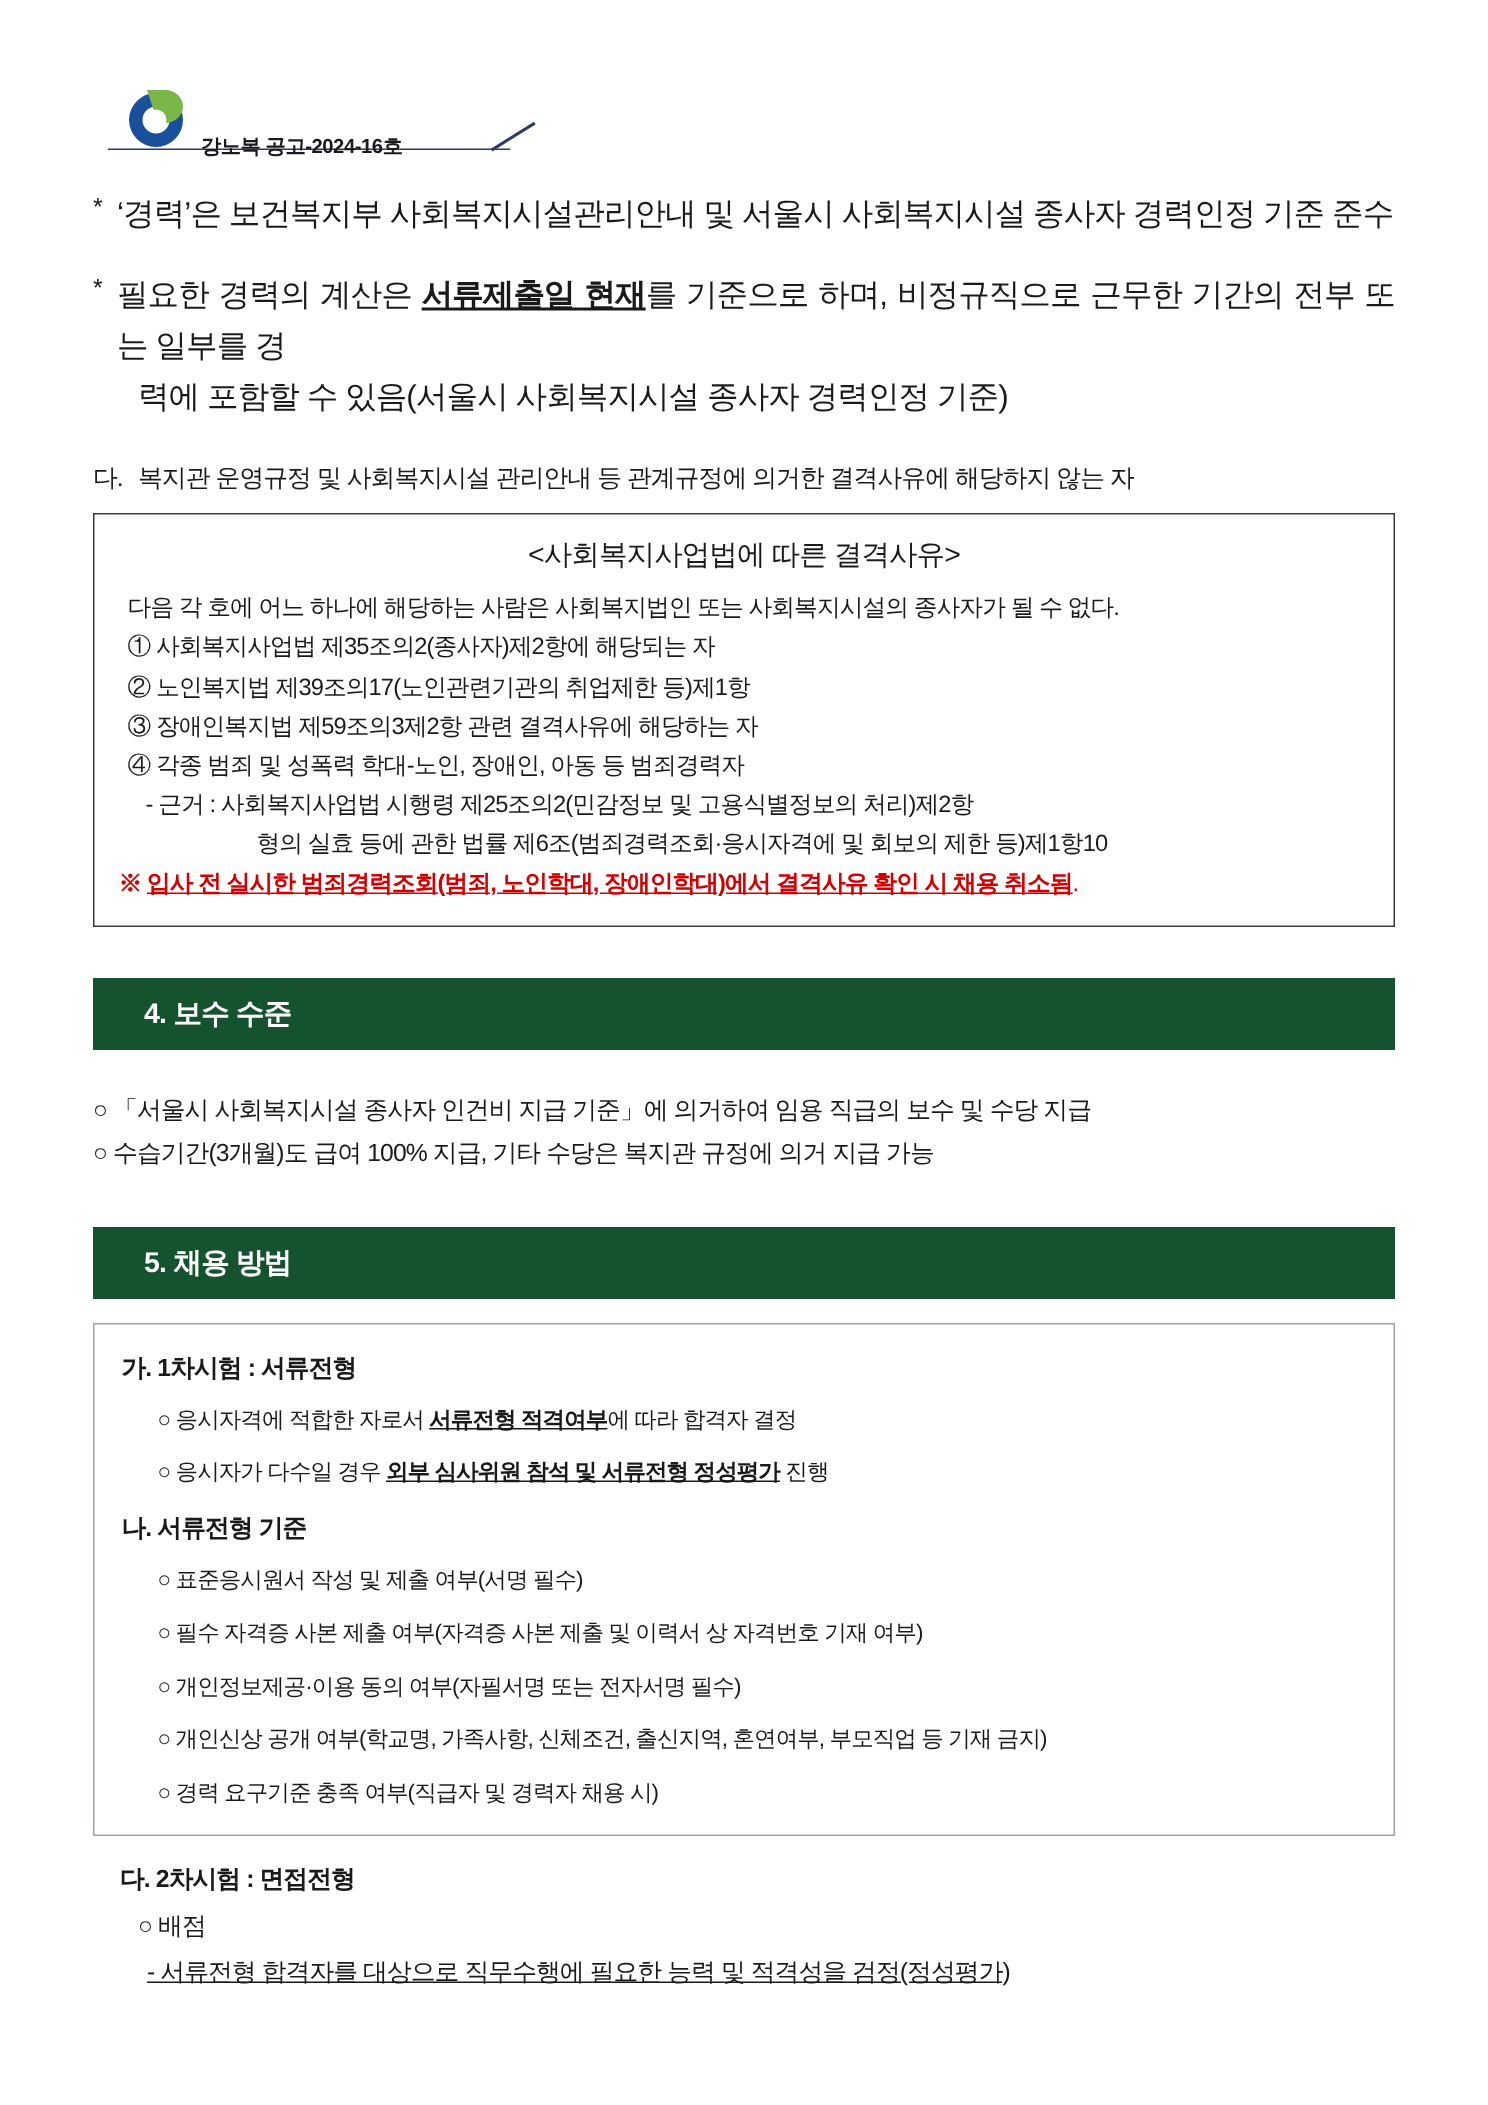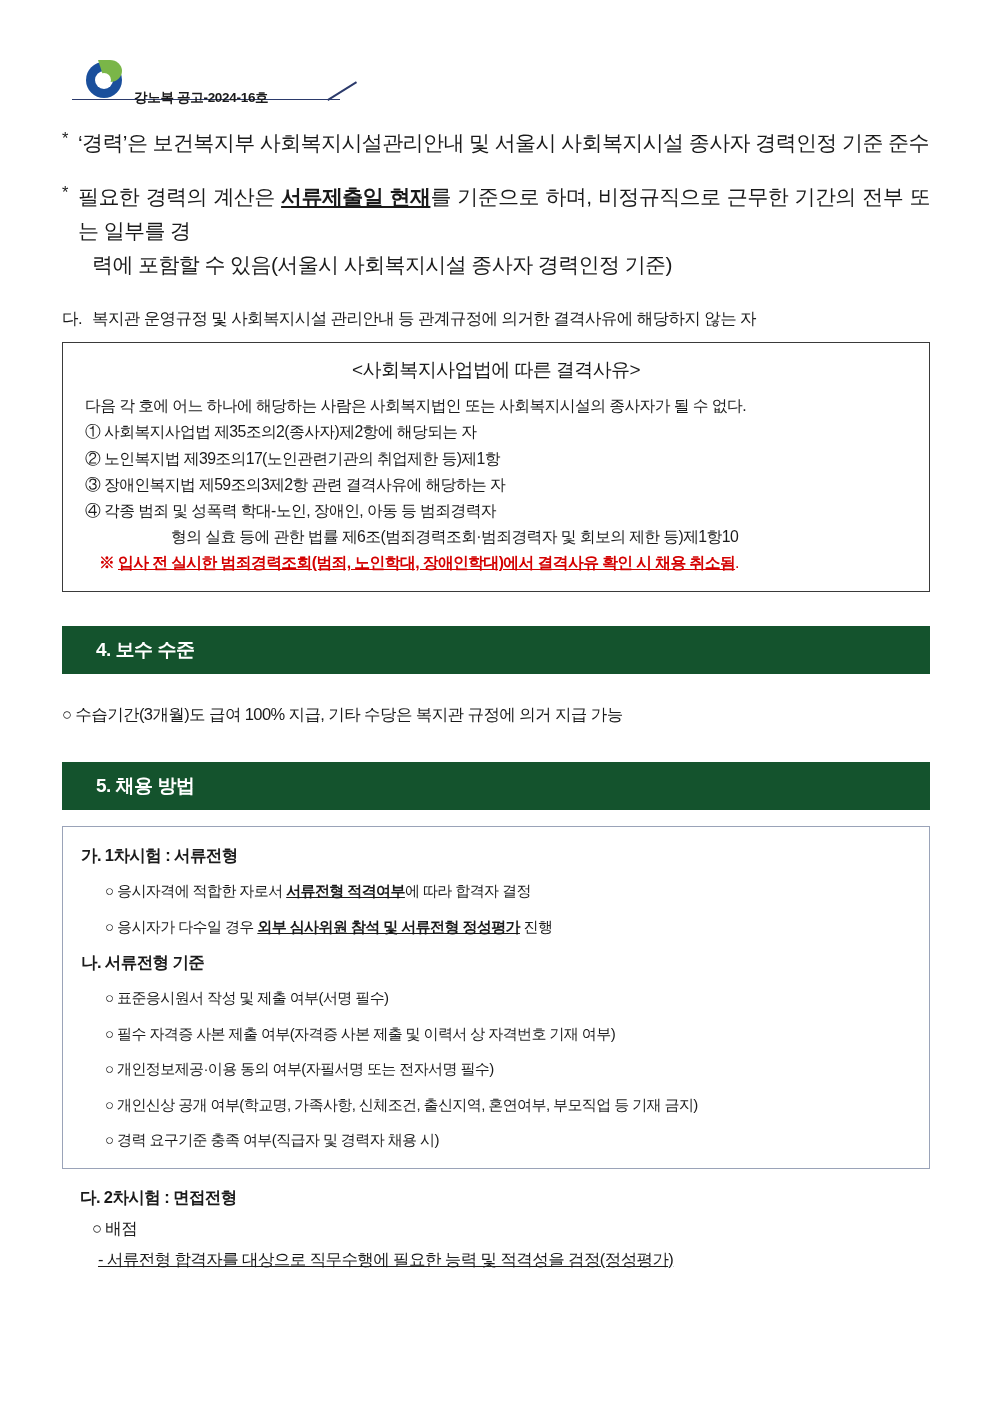--- a/index.html
+++ b/index.html
@@ -156,21 +156,20 @@
     line-height: 1.66;
     letter-spacing: -0.6px;
     white-space: nowrap;
   }
   .box-line.indent-a { padding-left: 6px; }
   .box-line.indent-b { padding-left: 18px; }
   .box-line.indent-c { padding-left: 92px; }
   .box-line.warn {
     color: #d40000;
     font-weight: bold;
-    margin-left: 20px;
   }
   .box-line.warn .mark { color: #d40000; font-weight: bold; }
   .box-line.warn .ul { text-decoration: underline; }
   .box-line.warn .plain { font-weight: normal; }
 
   
   .section-bar {
     background: #14532d;
     color: #ffffff;
     font-size: 19px;
@@ -257,29 +256,31 @@
       <div class="clause-text">복지관 운영규정 및 사회복지시설 관리안내 등 관계규정에 의거한 결격사유에 해당하지 않는 자</div>
     </div>
 
     <div class="box">
       <div class="box-title">&lt;사회복지사업법에 따른 결격사유&gt;</div>
       <div class="box-line indent-a">다음 각 호에 어느 하나에 해당하는 사람은 사회복지법인 또는 사회복지시설의 종사자가 될 수 없다.</div>
       <div class="box-line indent-a">① 사회복지사업법 제35조의2(종사자)제2항에 해당되는 자</div>
       <div class="box-line indent-a">② 노인복지법 제39조의17(노인관련기관의 취업제한 등)제1항</div>
       <div class="box-line indent-a">③ 장애인복지법 제59조의3제2항 관련 결격사유에 해당하는 자</div>
       <div class="box-line indent-a">④ 각종 범죄 및 성폭력 학대-노인, 장애인, 아동 등 범죄경력자</div>
-      <div class="box-line indent-c">형의 실효 등에 관한 법률 제6조(범죄경력조회·범죄경력자 및 회보의 제한 등)제1항10</div>
+      <div class="box-line indent-b">- 근거 : 사회복지사업법 시행령 제25조의2(민감정보 및 고용식별정보의 처리)제2항</div>
+      <div class="box-line indent-c">형의 실효 등에 관한 법률 제6조(범죄경력조회·응시자격에 및 회보의 제한 등)제1항10</div>
       <div class="box-line warn">
         <span class="mark">※</span>
         <span class="ul">입사 전 실시한 범죄경력조회(범죄, 노인학대, 장애인학대)에서 결격사유 확인 시 채용 취소됨</span><span class="plain">.</span>
       </div>
     </div>
 
     <div class="section-bar">4.  보수 수준</div>
     <div class="bullets">
+      <div class="bullet-line">○ 「서울시 사회복지시설 종사자 인건비 지급 기준」에 의거하여 임용 직급의 보수 및 수당 지급</div>
       <div class="bullet-line">○ 수습기간(3개월)도 급여 100% 지급, 기타 수당은 복지관 규정에 의거 지급 가능</div>
     </div>
 
     <div class="section-bar">5.  채용 방법</div>
 
     <div class="bordered-region">
       <div class="sub-head">가.  1차시험 : 서류전형</div>
       <div class="sub-item">
         <span>○ 응시자격에 적합한 자로서 </span><span class="u-bold">서류전형 적격여부</span><span>에 따라 합격자 결정</span>
       </div>

